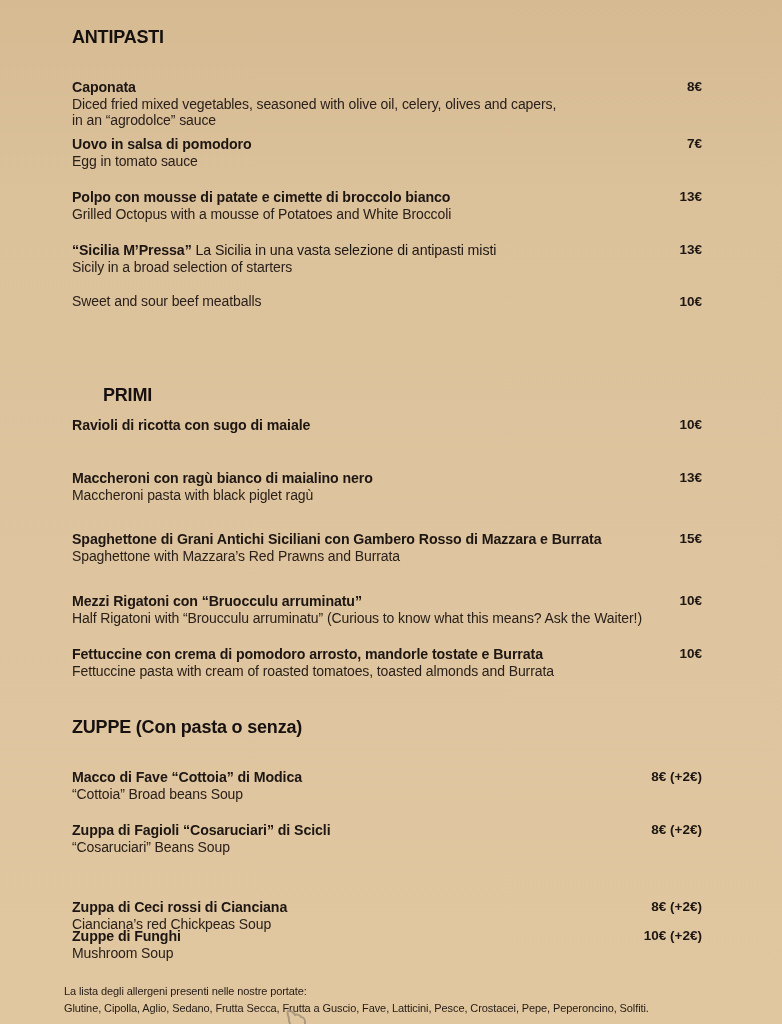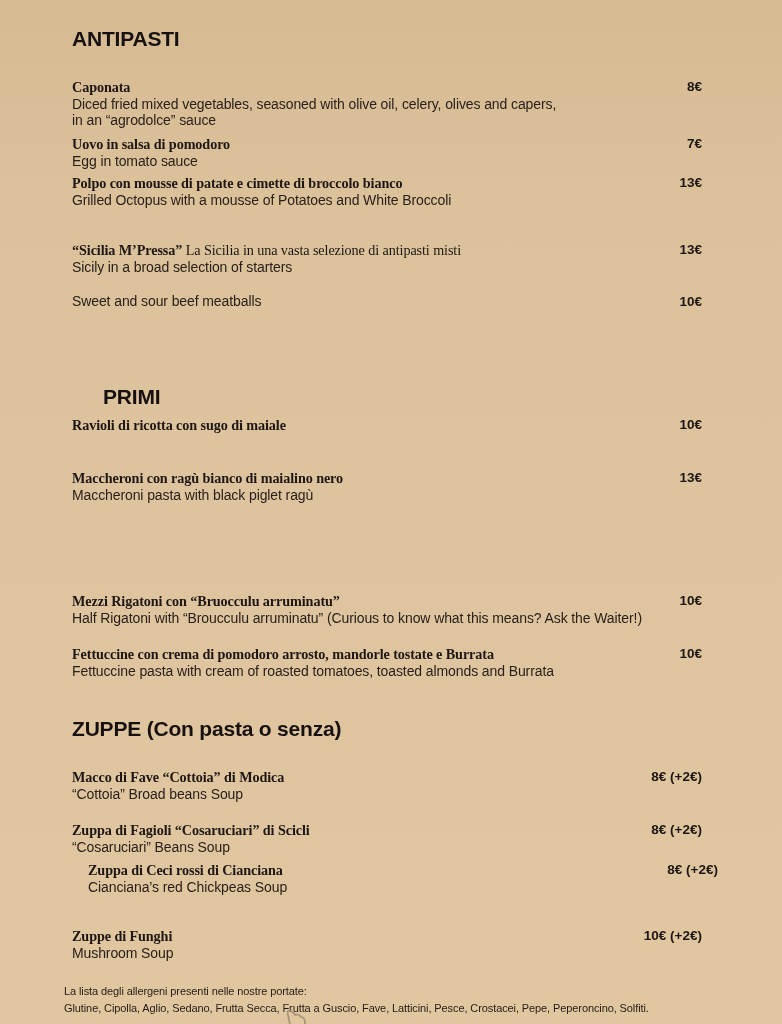--- a/index.html
+++ b/index.html
@@ -5,27 +5,27 @@
   html, body { margin: 0; padding: 0; }
   body {
     width: 782px; height: 1024px; overflow: hidden; position: relative;
     background: linear-gradient(180deg, #d5ba92 0%, #dcc29b 20%, #dfc59f 60%, #e0c7a0 100%);
     font-family: "Liberation Sans", "DejaVu Sans", sans-serif;
     color: #1d1613;
   }
   .page { position: absolute; left: 0; top: 0; width: 782px; height: 1024px; }
   .section-title {
     position: absolute; left: 72px;
-    font-weight: bold; font-size: 21px; letter-spacing: -0.2px;
+    font-weight: bold; font-size: 18px; letter-spacing: -0.2px;
     color: #161010;
   }
   .item { position: absolute; left: 72px; width: 630px; }
   .item-name {
     font-weight: bold; font-size: 14.2px; line-height: 18px; color: #1d1613;
-    white-space: nowrap; letter-spacing: -0.1px; font-family: Liberation Serif, serif;
+    white-space: nowrap; letter-spacing: -0.1px;
   }
   .item-name .plain { font-weight: normal; }
   .item-desc {
     font-size: 14px; line-height: 16px; color: #2a201a; white-space: nowrap;
     letter-spacing: -0.1px;
   }
   .item-price {
     position: absolute; right: 0; top: 0;
     font-weight: bold; font-size: 13.5px; line-height: 18px; color: #1d1613;
     white-space: nowrap; text-align: right;
@@ -52,21 +52,21 @@
     <div class="item-desc">in an “agrodolce” sauce</div>
     <div class="item-price">8€</div>
   </div>
 
   <div class="item" style="top:135px;">
     <div class="item-name"><span>Uovo in salsa di pomodoro</span></div>
     <div class="item-desc">Egg in tomato sauce</div>
     <div class="item-price">7€</div>
   </div>
 
-  <div class="item" style="top:174px;">
+  <div class="item" style="top:188px;">
     <div class="item-name"><span>Polpo con mousse di patate e cimette di broccolo bianco</span></div>
     <div class="item-desc">Grilled Octopus with a mousse of Potatoes and White Broccoli</div>
     <div class="item-price">13€</div>
   </div>
 
   <div class="item" style="top:241px;">
     <div class="item-name"><span>“Sicilia M’Pressa”</span><span class="plain"> La Sicilia in una vasta selezione di antipasti misti</span></div>
     <div class="item-desc">Sicily in a broad selection of starters</div>
     <div class="item-price">13€</div>
   </div>
@@ -82,20 +82,25 @@
     <div class="item-name"><span>Ravioli di ricotta con sugo di maiale</span></div>
     <div class="item-price">10€</div>
   </div>
 
   <div class="item" style="top:469px;">
     <div class="item-name"><span>Maccheroni con ragù bianco di maialino nero</span></div>
     <div class="item-desc">Maccheroni pasta with black piglet ragù</div>
     <div class="item-price">13€</div>
   </div>
 
+  <div class="item" style="top:530px;">
+    <div class="item-name"><span>Spaghettone di Grani Antichi Siciliani con Gambero Rosso di Mazzara e Burrata</span></div>
+    <div class="item-desc">Spaghettone with Mazzara’s Red Prawns and Burrata</div>
+    <div class="item-price">15€</div>
+  </div>
 
   <div class="item" style="top:592px;">
     <div class="item-name"><span>Mezzi Rigatoni con “Bruocculu arruminatu”</span></div>
     <div class="item-desc">Half Rigatoni with “Broucculu arruminatu” (Curious to know what this means? Ask the Waiter!)</div>
     <div class="item-price">10€</div>
   </div>
 
   <div class="item" style="top:645px;">
     <div class="item-name"><span>Fettuccine con crema di pomodoro arrosto, mandorle tostate e Burrata</span></div>
     <div class="item-desc">Fettuccine pasta with cream of roasted tomatoes, toasted almonds and Burrata</div>
@@ -109,21 +114,21 @@
     <div class="item-desc">“Cottoia” Broad beans Soup</div>
     <div class="item-price">8€ (+2€)</div>
   </div>
 
   <div class="item" style="top:821px;">
     <div class="item-name"><span>Zuppa di Fagioli “Cosaruciari” di Scicli</span></div>
     <div class="item-desc">“Cosaruciari” Beans Soup</div>
     <div class="item-price">8€ (+2€)</div>
   </div>
 
-  <div class="item" style="top:861px;margin-left:16px;">
+  <div class="item" style="top:898px;">
     <div class="item-name"><span>Zuppa di Ceci rossi di Cianciana</span></div>
     <div class="item-desc">Cianciana’s red Chickpeas Soup</div>
     <div class="item-price">8€ (+2€)</div>
   </div>
 
   <div class="item" style="top:927px;">
     <div class="item-name"><span>Zuppe di Funghi</span></div>
     <div class="item-desc">Mushroom Soup</div>
     <div class="item-price">10€ (+2€)</div>
   </div>

